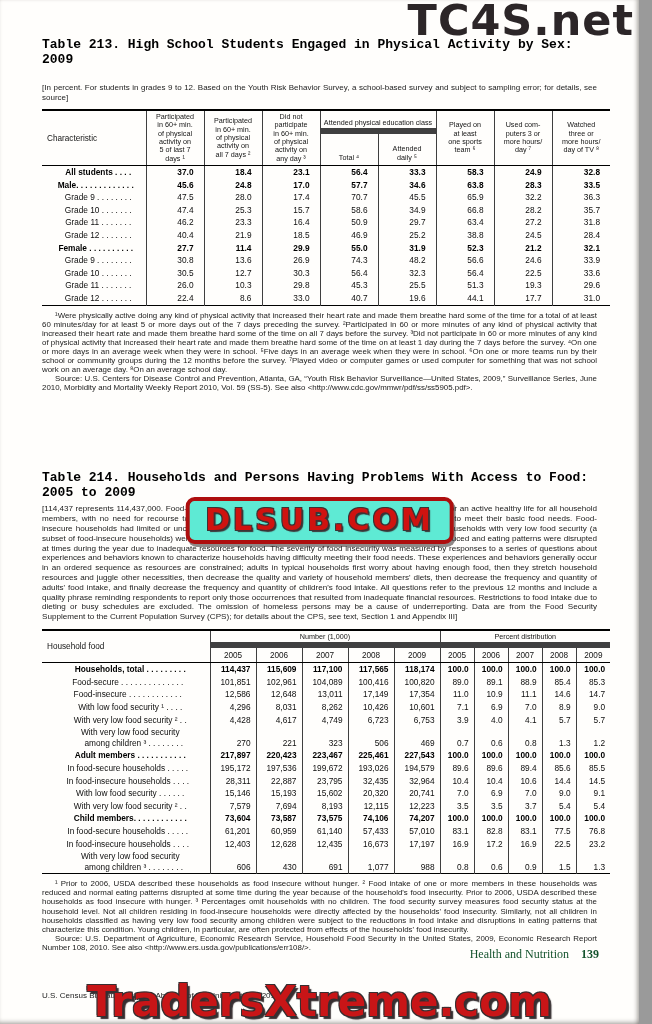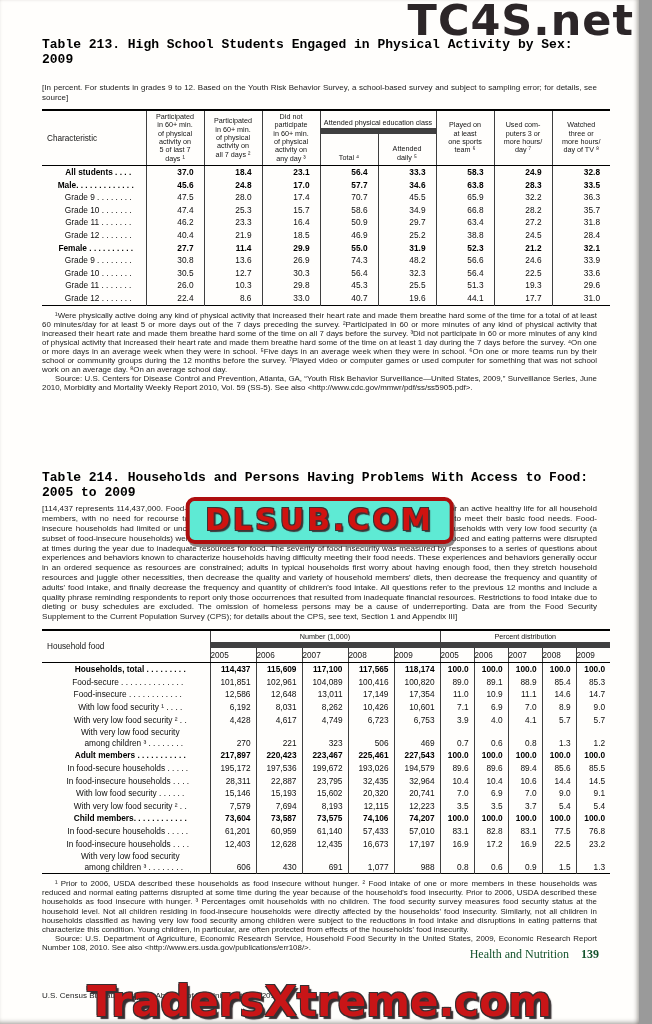--- a/index.html
+++ b/index.html
@@ -14,21 +14,21 @@
   .intro{font-size:8.1px;line-height:9.8px;text-align:justify;margin:2px 0 7px 0;color:#1a1a1a;}
 
   .dtable{width:568px;border-collapse:collapse;table-layout:fixed;border-top:2px solid #000;border-bottom:1.5px solid #000;}
   .dtable th{font-weight:normal;}
   .hd{font-size:7.2px;line-height:8.3px;text-align:center;vertical-align:middle;white-space:pre-line;
       border-left:1px solid #3f3f3f;border-bottom:1px solid #000;padding:2px 0;}
   .sub{vertical-align:bottom;padding-bottom:3px;}
   .grp{font-size:7.2px;line-height:8.3px;text-align:center;border-left:1px solid #3f3f3f;border-bottom:6px solid #404040;
        padding:2px 1px 1px;vertical-align:bottom;}
   .stubhead{font-size:8.2px;text-align:left;vertical-align:middle;padding-left:5px;border-bottom:1px solid #000;}
-  .yh{font-size:8.2px;text-align:left;border-left:1px solid #3f3f3f;border-bottom:1px solid #000;padding:3px 0 2px;}
+  .yh{font-size:8.2px;text-align:center;border-left:1px solid #3f3f3f;border-bottom:1px solid #000;padding:3px 0 2px;}
   .dtable td{font-size:8.3px;line-height:10.6px;vertical-align:bottom;color:#0d0d0d;}
   td.num{text-align:right;border-left:1px solid #3f3f3f;}
   .t213 td.num{padding-right:10px;}
   .t214 td.num{padding-right:5px;}
   td.stub{white-space:nowrap;overflow:hidden;text-align:center;}
   .ind0{padding-left:5px;} .ind1{padding-left:10px;}
   .wrap2{padding-left:7px;}
   tr.b{font-weight:bold;}
   tr.b td{color:#000;}
   .fn{font-size:7.9px;line-height:9.1px;text-align:justify;text-indent:13px;margin:5px 0 0 0;color:#1a1a1a;}
@@ -315,21 +315,21 @@
               <td class="num">17,149</td>
               <td class="num">17,354</td>
               <td class="num">11.0</td>
               <td class="num">10.9</td>
               <td class="num">11.1</td>
               <td class="num">14.6</td>
               <td class="num">14.7</td>
             </tr>
             <tr>
               <td class="stub ind1">With low food security ¹ . . . .</td>
-              <td class="num">6,192</td>
+              <td class="num">4,296</td>
               <td class="num">8,031</td>
               <td class="num">8,262</td>
               <td class="num">10,426</td>
               <td class="num">10,601</td>
               <td class="num">7.1</td>
               <td class="num">6.9</td>
               <td class="num">7.0</td>
               <td class="num">8.9</td>
               <td class="num">9.0</td>
             </tr>

